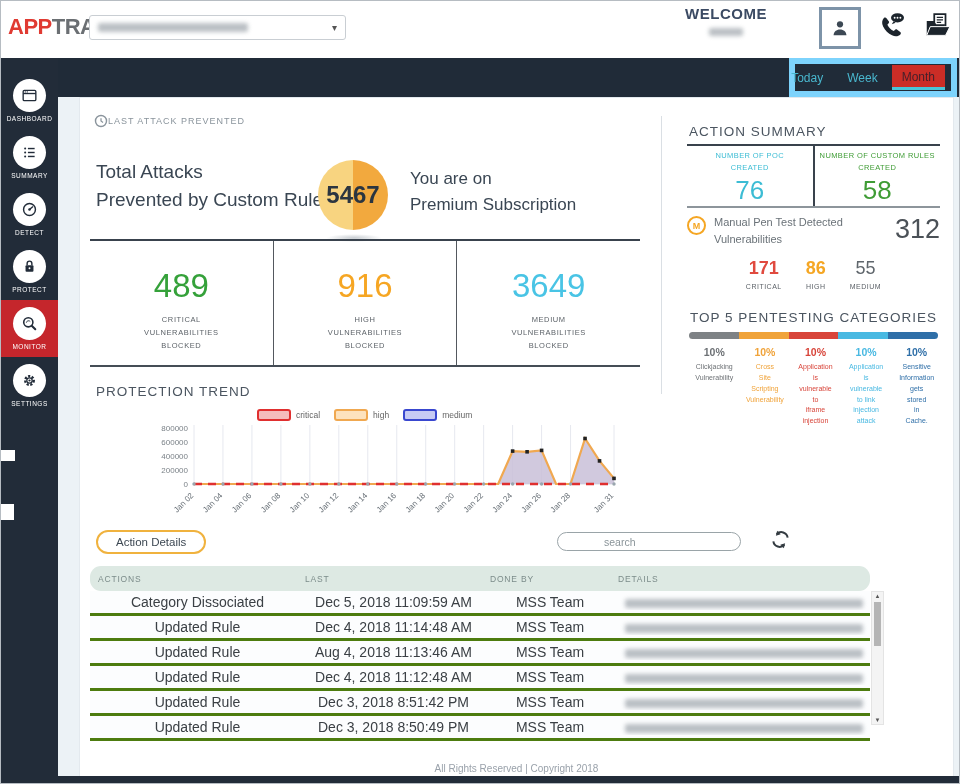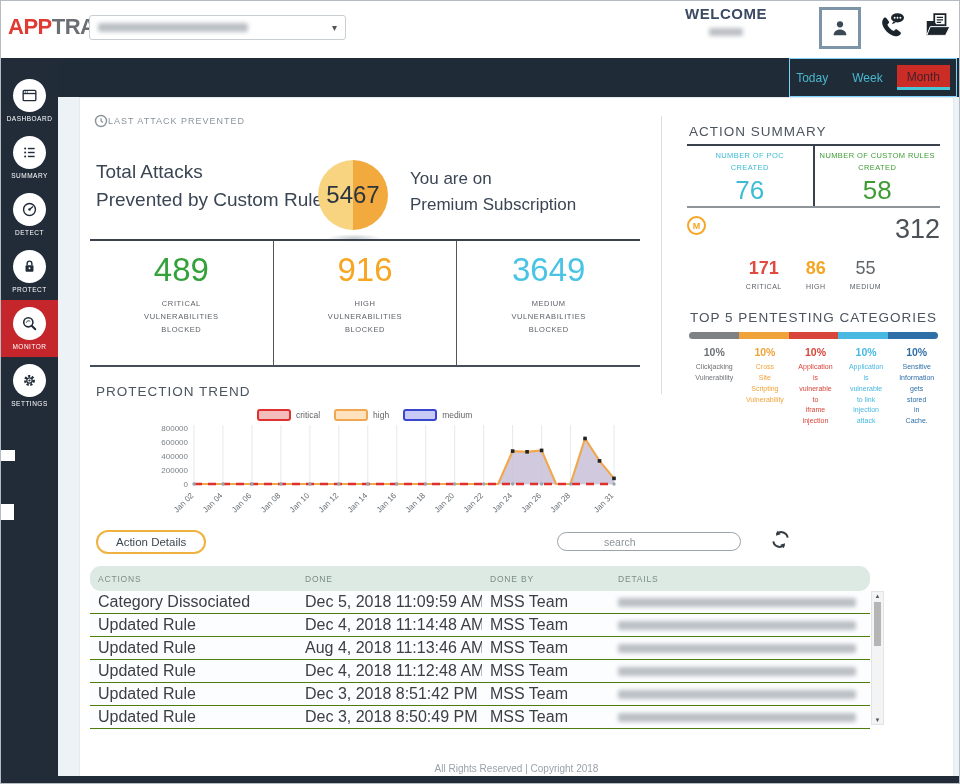--- a/index.html
+++ b/index.html
@@ -11,38 +11,38 @@
   .logo .lg-gray{color:#6b6f73;}
   .site-select{position:absolute;left:88px;top:14px;width:257px;height:25px;background:#fff;border:1px solid #c9ced3;border-radius:3px;display:flex;align-items:center;padding:0 8px;box-sizing:border-box;}
   .caret{margin-left:auto;color:#555;font-size:10px;}
   .blur{background:#aab0b6;border-radius:2px;filter:blur(2px);opacity:.8;}
   .welcome-wrap{position:absolute;left:660px;top:4px;width:130px;text-align:center;}
   .welcome{font-size:15px;font-weight:bold;color:#3b4a63;letter-spacing:.5px;}
   .hdr-icons{position:absolute;right:6px;top:6px;display:flex;align-items:center;gap:16px;}
   .user-box{width:36px;height:36px;border:3px solid #7d93a8;display:flex;align-items:center;justify-content:center;background:#fff;}
   
   .navbar{position:absolute;left:0;top:57px;width:100%;height:39px;background:#202b38;}
-  .period-annotation{position:absolute;right:2px;top:0;width:168px;height:39px;border:1px solid #7dd3fc;box-sizing:border-box;display:flex;align-items:center;justify-content:flex-end;gap:0;}
+  .period-annotation{position:absolute;right:2px;top:0;width:168px;height:39px;border:6px solid #7dd3fc;box-sizing:border-box;display:flex;align-items:center;justify-content:flex-end;gap:0;}
   .ptab{color:#49b7ce;font-size:12px;padding:5px 10px;margin-right:4px;cursor:pointer;}
   .ptab.active{background:#cb2d26;color:#47202a;border-bottom:3px solid #49c5d8;padding:5px 10px 3px 10px;margin-right:6px;}
   
   .sidebar{position:absolute;left:0;top:57px;width:57px;bottom:0;background:#222c39;display:flex;flex-direction:column;align-items:center;padding-top:14px;box-sizing:border-box;}
   .side-item{width:100%;display:flex;flex-direction:column;align-items:center;gap:3px;padding:7px 0;cursor:pointer;}
   .side-item .ic{width:33px;height:33px;border-radius:50%;background:#fff;display:flex;align-items:center;justify-content:center;}
   .side-item .lbl{font-size:6.5px;color:#fff;letter-spacing:.5px;}
   .side-item.active{background:#c5262c;}
   
   .card{position:absolute;left:78px;top:96px;width:875px;height:681px;background:#fff;border:1px solid #e3e9ee;box-sizing:border-box;}
   .last-attack{position:absolute;left:14px;top:16px;display:flex;align-items:center;color:#8a949c;font-size:9px;letter-spacing:1px;}
   .tot-label{position:absolute;left:16px;top:60px;font-size:19px;color:#3a4653;line-height:1.45;white-space:pre-line;}
-  .tot-circle{position:absolute;left:238px;top:62px;width:70px;height:70px;border-radius:50%;background:linear-gradient(90deg,#f8d480 50%,#f2a93e 50%);display:flex;align-items:center;justify-content:center;font-size:24px;font-weight:normal;color:#2b3540;}
+  .tot-circle{position:absolute;left:238px;top:62px;width:70px;height:70px;border-radius:50%;background:linear-gradient(90deg,#f8d480 50%,#f2a93e 50%);display:flex;align-items:center;justify-content:center;font-size:24px;font-weight:bold;color:#2b3540;}
   .tot-shadow{position:absolute;left:246px;top:136px;width:56px;height:8px;border-radius:50%;background:radial-gradient(ellipse,#c8cdd2 0%,rgba(255,255,255,0) 70%);}
   .subscr{position:absolute;left:330px;top:68px;font-size:17px;color:#3a4653;line-height:1.5;white-space:pre-line;}
   .stats-bar{position:absolute;left:10px;top:141px;width:550px;height:124px;border-top:2px solid #39424d;border-bottom:2px solid #454d56;display:flex;}
-  .stat-col{flex:1;display:flex;flex-direction:column;align-items:center;padding-top:10px;border-right:1px solid #53585e;}
+  .stat-col{flex:1;display:flex;flex-direction:column;align-items:center;padding-top:26px;border-right:1px solid #53585e;}
   .stat-col:last-child{border-right:none;}
   .stat-num{font-size:33px;}
   .stat-num.green{color:#35a13a;} .stat-num.orange{color:#f6a623;} .stat-num.cyan{color:#49c4e5;}
   .stat-lbl{margin-top:9px;font-size:7.5px;color:#5c6268;letter-spacing:.6px;text-align:center;line-height:1.7;white-space:pre-line;}
   .sec-title{font-size:13.5px;color:#4b5560;letter-spacing:1px;}
   .pt-title{position:absolute;left:16px;top:286px;}
   .legend-row{position:absolute;left:177px;top:311px;display:flex;gap:14px;align-items:center;}
   .leg-item{display:flex;align-items:center;gap:5px;font-size:8.5px;color:#666;}
   .leg-swatch{width:30px;height:8px;border-radius:3px;border:2px solid;}
   .lg-crit{border-color:#e02f2f;background:#f5bcbc;}
@@ -52,21 +52,21 @@
   .action-btn{position:absolute;left:16px;top:432px;padding:4px 18px;border:2px solid #f0b23e;border-radius:13px;background:#fff;font-size:11.5px;color:#3c4752;cursor:pointer;}
   .search-pill{position:absolute;left:477px;top:434px;width:184px;height:19px;border:1.5px solid #9aa4a8;border-radius:11px;display:flex;align-items:center;padding:0 8px;box-sizing:border-box;background:#fff;}
   .search-pill input{border:none;outline:none;flex:1;font-size:10.5px;color:#444;background:transparent;font-family:"Liberation Sans",sans-serif;margin-left:36px;}
   .search-pill input::placeholder{color:#8a9499;}
   .refresh-btn{position:absolute;left:690px;top:431px;width:22px;height:22px;cursor:pointer;}
   
   .tbl{position:absolute;left:10px;top:468px;width:780px;}
   .tbl-head{display:grid;grid-template-columns:207px 185px 128px 1fr;background:#dde9e3;height:25px;align-items:center;font-size:8.5px;color:#7c8c8a;letter-spacing:.8px;border-radius:11px;}
   .tbl-head div{padding-left:8px;}
   .tbl-body{position:relative;background:#fcfdfe;}
-  .tbl-row{display:grid;grid-template-columns:207px 185px 128px 1fr;height:22px;align-items:center;font-size:16px;color:#3b4045;border-bottom:1px solid #4d7c0f;cursor:pointer;}
+  .tbl-row{display:grid;grid-template-columns:207px 185px 128px 1fr;height:22px;align-items:center;font-size:14px;color:#3b4045;border-bottom:3px solid #4d7c0f;cursor:pointer;text-align:center;}
   .tbl-row div{padding-left:8px;white-space:nowrap;overflow:hidden;}
   .scrollbar{position:absolute;right:-14px;top:0;width:11px;height:132px;background:#f4f4f4;border:1px solid #e4e4e4;display:flex;flex-direction:column;align-items:center;}
   .sb-arrow{font-size:6px;color:#555;line-height:8px;cursor:pointer;}
   .sb-thumb{width:7px;height:44px;background:#b5b5b5;margin-top:2px;cursor:grab;}
   .sb-spacer{flex:1;}
   .footer-text{position:absolute;left:0;right:0;bottom:3px;text-align:center;font-size:10px;color:#9aa2ab;}
   .bottom-bar{position:absolute;left:0;right:0;bottom:0;height:7px;background:#222c39;}
   
   .vdivider{position:absolute;left:581px;top:18px;height:278px;border-left:1px solid #dadfe4;}
   .right-col{position:absolute;left:607px;top:0;width:255px;}
@@ -352,21 +352,21 @@
         <path d="M16.8 8.2 A6 6 0 0 0 6.4 5.0" fill="none" stroke="#333b41" stroke-width="1.9"></path>
         <polygon points="6.8,1.6 5.6,6.4 10.2,5.1" fill="#333b41"></polygon>
         <path d="M3.2 11.8 A6 6 0 0 0 13.6 15.0" fill="none" stroke="#333b41" stroke-width="1.9"></path>
         <polygon points="13.2,18.4 14.4,13.6 9.8,14.9" fill="#333b41"></polygon>
       </svg>
     </div>
 
     <div class="tbl">
       <div class="tbl-head">
         <div>ACTIONS</div>
-        <div>DONE</div>
+        <div>LAST</div>
         <div>DONE BY</div>
         <div>DETAILS</div>
       </div>
       <div class="tbl-body">
 
           <div class="tbl-row">
             <div>Category Dissociated</div>
             <div>Dec 5, 2018 11:09:59 AM</div>
             <div>MSS Team</div>
             <div><span class="blur" style="display:inline-block;width:238px;height:9px;vertical-align:middle;"></span></div>
@@ -427,20 +427,22 @@
         </div>
         <div class="poc-cell">
           <span class="poc-lbl green">NUMBER OF CUSTOM RULES
 CREATED</span>
           <span class="poc-val green">58</span>
         </div>
       </div>
 
       <div class="pentest-row">
         <span class="m-circle">M</span>
+        <span class="pentest-lbl">Manual Pen Test Detected
+Vulnerabilities</span>
         <span class="pentest-val">312</span>
       </div>
 
       <div class="sev-row">
         <span class="sev">
           <span class="sev-num red">171</span>
           <span class="sev-lbl">CRITICAL</span>
         </span>
         <span class="sev">
           <span class="sev-num orange">86</span>

